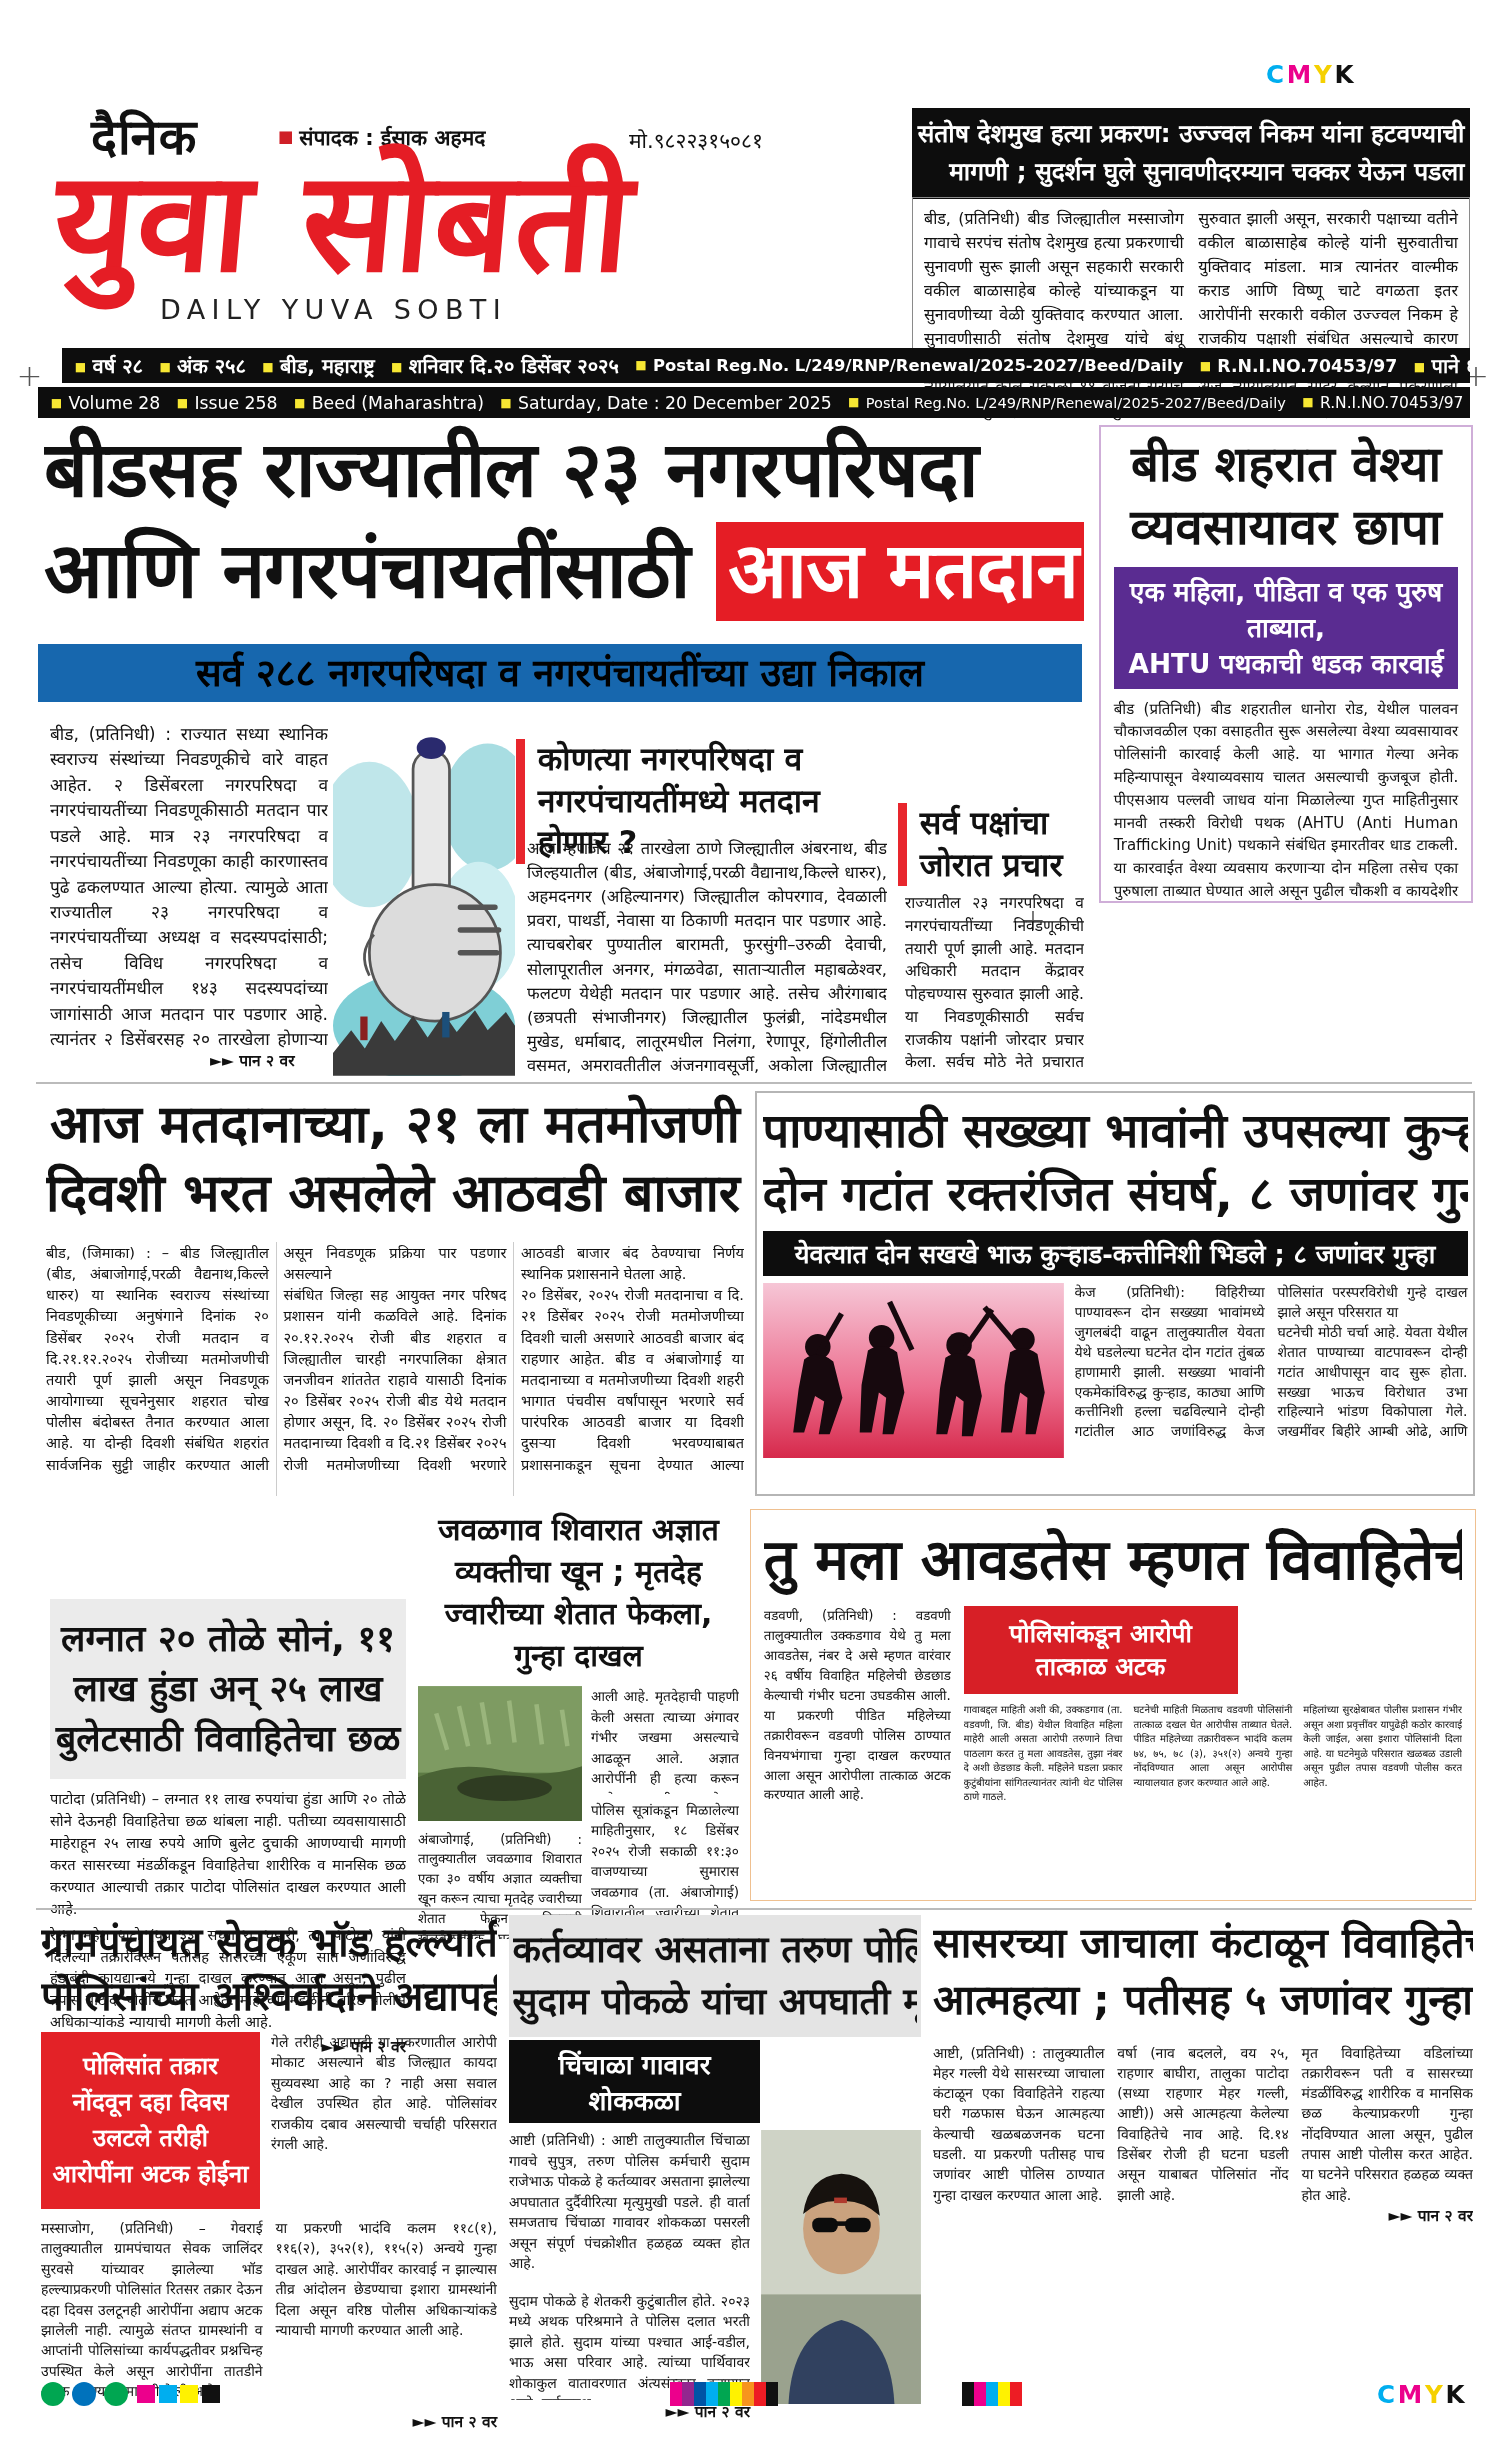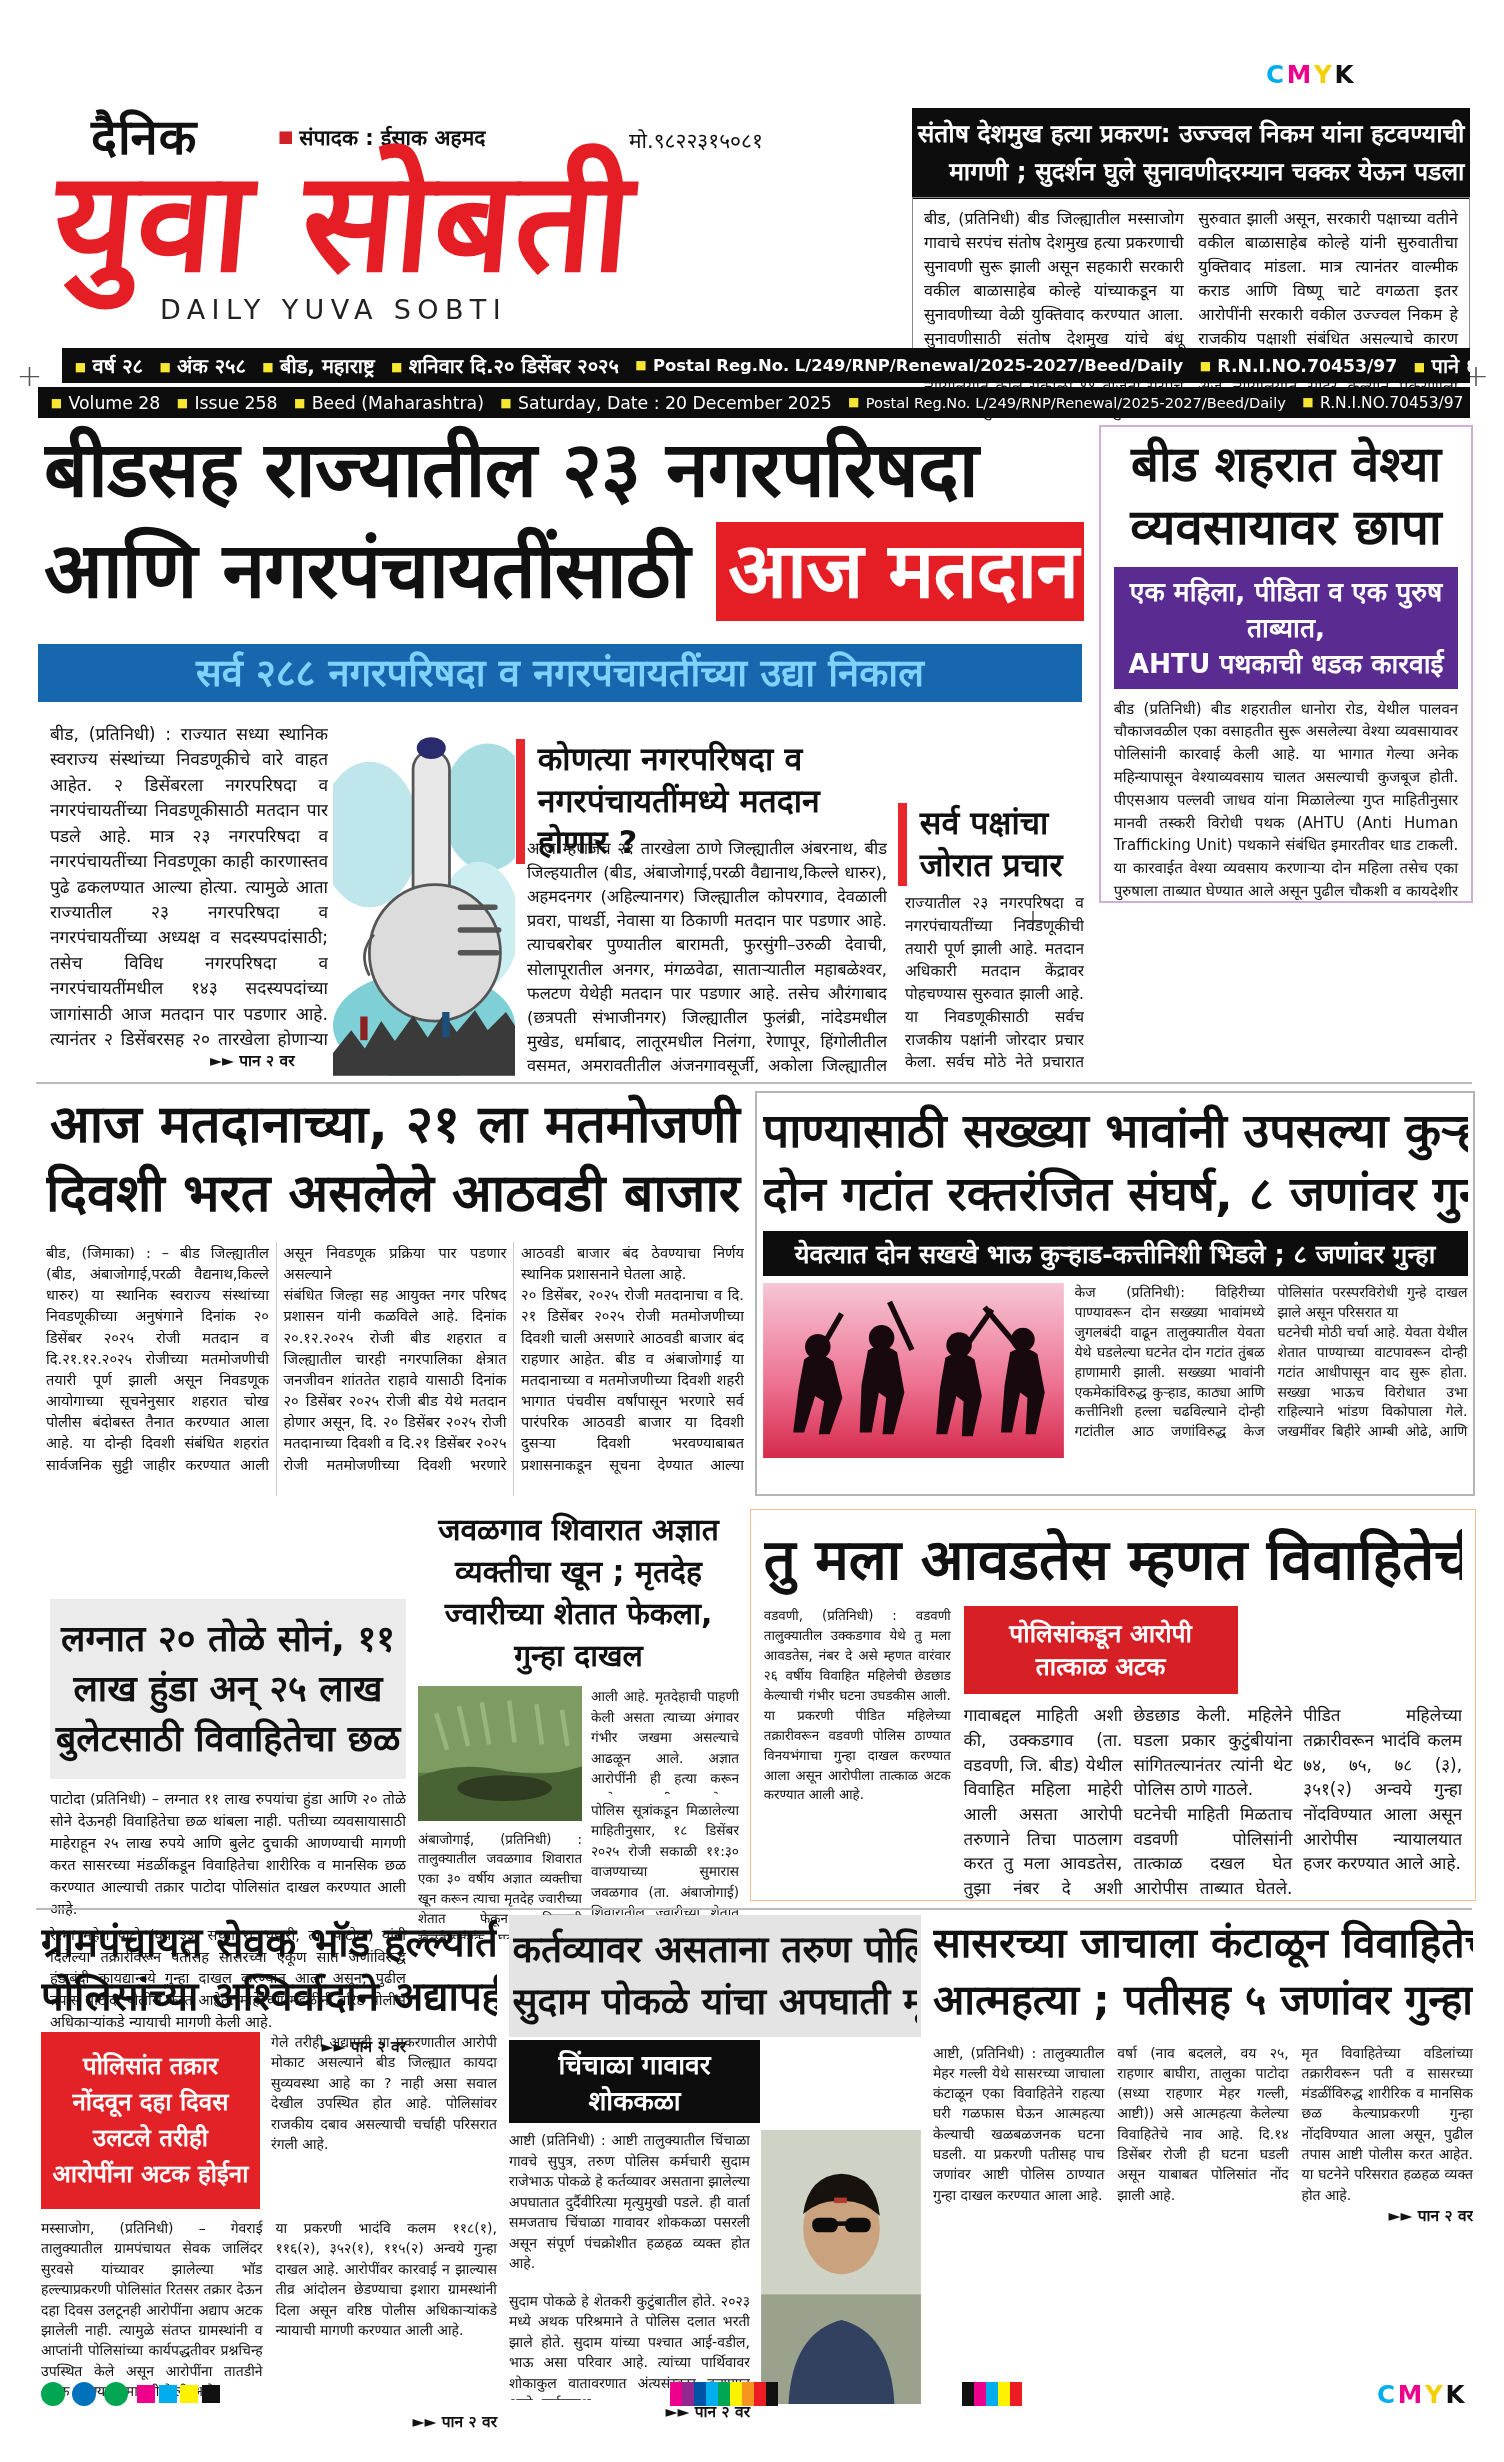--- a/index.html
+++ b/index.html
@@ -29,21 +29,21 @@
   
   .bar{background:#0d0d0d;color:#fff;display:flex;align-items:center;padding:0 12.8px;gap:3.6px}
   .bar .seg{white-space:nowrap}
   .bar .seg::before{content:"■";color:#f7e733;font-size:12px;margin-right:6.4px;vertical-align:1.8px}
   .bar1 .seg{font-size:20px;font-weight:700;margin-right:12.8px}
   .bar2 .seg{font-size:17.3px;font-weight:400;margin-right:12.8px}
 
   
   .h1line{font-size:77px;font-weight:900;line-height:1.28;letter-spacing:-0.9px;white-space:nowrap}
   .red-hl{background:#e51d25;color:#fff;padding:0 12.8px;display:inline-block}
-  .bluebar{background:#1767ae;color:#7dd3fc;font-size:38px;font-weight:800;text-align:center;line-height:58px}
+  .bluebar{background:#1767ae;color:#000000;font-size:38px;font-weight:800;text-align:center;line-height:58px}
   .bodytext{font-size:17.3px;line-height:1.47;text-align:justify}
   .redrule-head{border-left:9px solid #e8262d;padding-left:12.8px;font-size:32px;font-weight:800;line-height:1.3}
   .more{font-weight:800;font-size:15.5px;white-space:nowrap}
   .more::before{content:"►► "}
 
   
   .veshya{border:2.7px solid #cfaed8;background:#fff;padding:5.5px 12.8px}
   .veshya .vh{font-size:49px;font-weight:900;text-align:center;line-height:1.3}
   .purplebox{background:#5a2c91;color:#fff;font-size:26.4px;font-weight:800;text-align:center;
              line-height:1.35;padding:7.3px 3.6px;margin-top:7.3px}
@@ -59,21 +59,21 @@
   .blackstrip{background:#0d0d0d;color:#fff;font-size:25.5px;font-weight:800;text-align:center;padding:5.5px 1.8px}
   .cols2{column-count:2;column-gap:12.8px;font-size:14px;line-height:1.42;text-align:justify}
 
   
   .grayhead{background:#ebebeb;font-size:36px;font-weight:800;text-align:center;line-height:1.4;padding:14.6px 5.5px}
   .smallbody{font-size:14.6px;line-height:1.5;text-align:justify}
   .bheap{font-size:30px;font-weight:800;line-height:1.4;text-align:center}
   .orangebox{border:1.8px solid #efc090;padding:9px 12.8px}
   .h3c{font-size:56px;font-weight:900;text-align:center;white-space:nowrap}
   .redbox2{background:#d71f26;color:#fff;font-size:24.6px;font-weight:800;text-align:center;padding:11px 9px;line-height:1.35}
-  .colsmini{column-count:3;column-gap:11px;font-size:17px;line-height:1.45;text-align:justify}
+  .colsmini{column-count:3;column-gap:11px;font-size:10px;line-height:1.45;text-align:justify}
 
   
   .h4{font-size:40px;font-weight:800;line-height:1.35}
   .redbox3{background:#e32227;color:#fff;font-size:24px;font-weight:800;text-align:center;line-height:1.5;padding:16.4px 9px}
   .btext{font-size:14px;line-height:1.46;text-align:justify}
   .grayhead2{background:#e4e4e4;font-size:37px;font-weight:800;text-align:center;line-height:1.4;padding:9px 3.6px}
   .h4c{font-size:41px;font-weight:800;text-align:center;line-height:1.4;white-space:nowrap}
   .colsb3{column-count:3;column-gap:12.8px;font-size:14px;line-height:1.45;text-align:justify}
 
   

